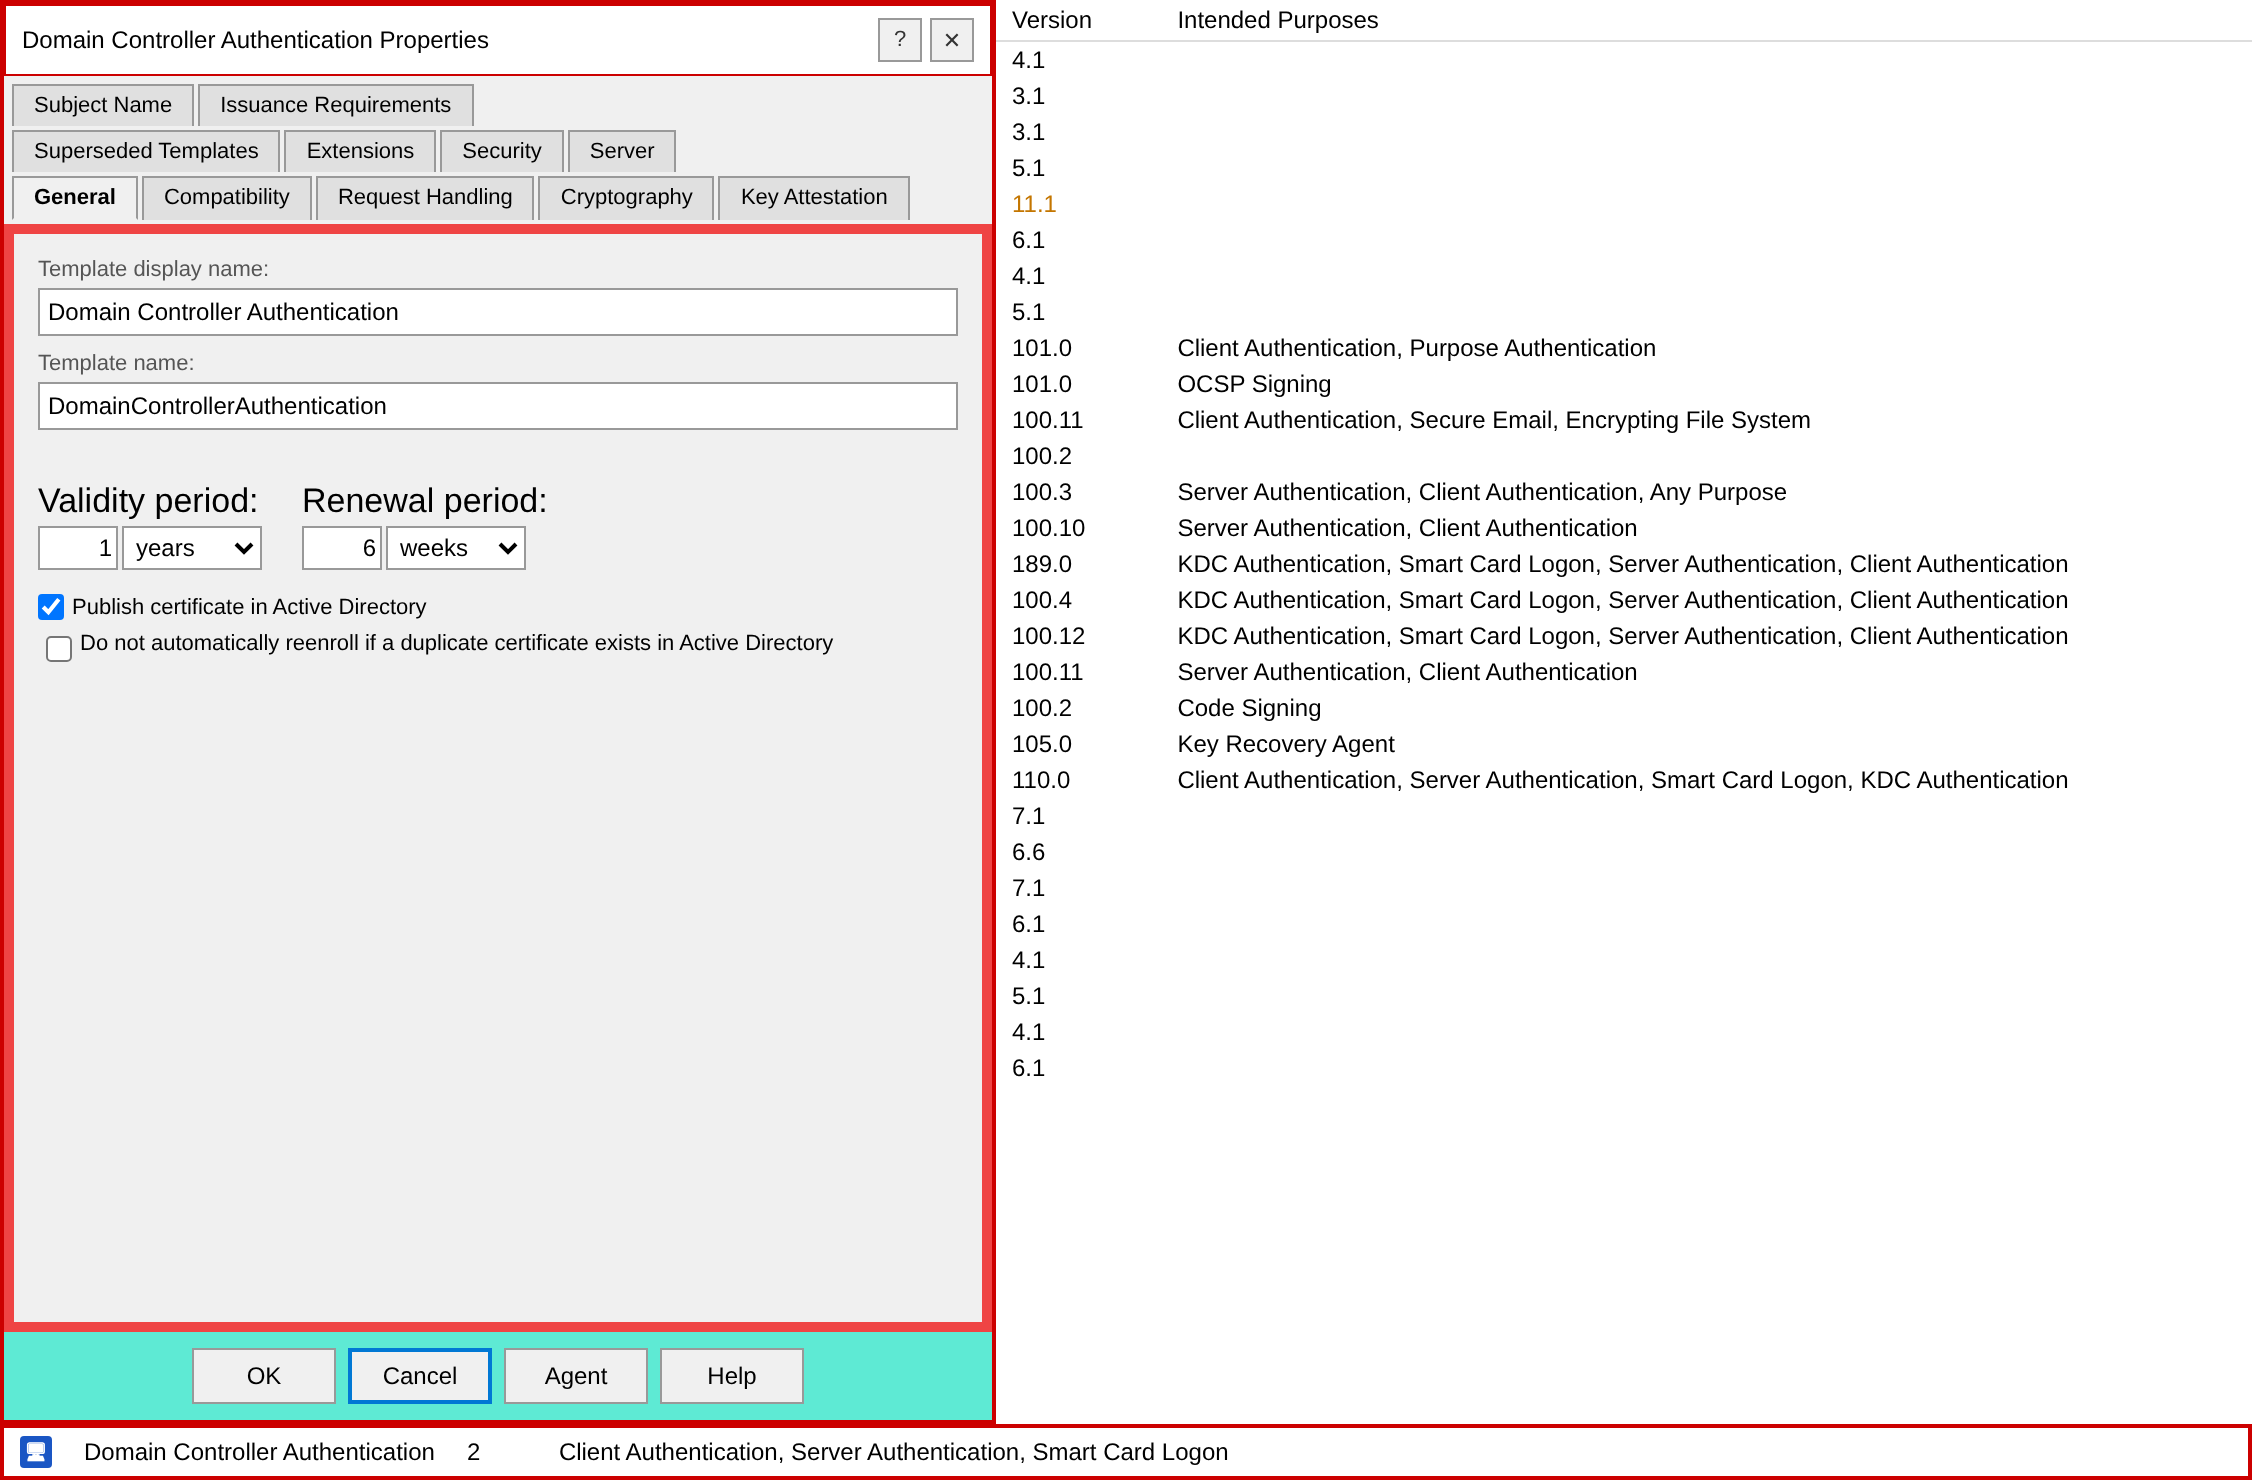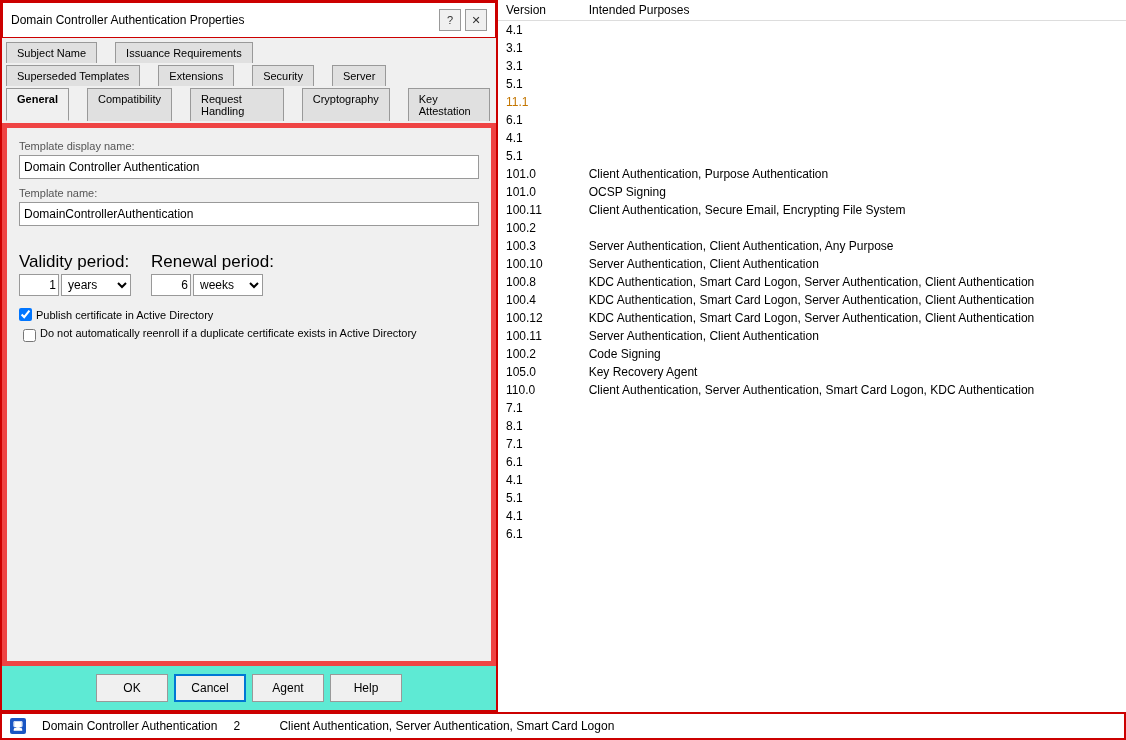--- a/index.html
+++ b/index.html
@@ -67,21 +67,21 @@
       color: #333;
     }
 
     .dialog-tabs-area {
       background: #f0f0f0;
       padding: 4px 4px 0 4px;
     }
 
     .tabs-row {
       display: flex;
-      gap: 16px;
+      gap: 0;
       margin-bottom: 2px;
     }
 
     .tab-item {
       padding: 4px 10px;
       border: 1px solid #999;
       background: #e0e0e0;
       cursor: pointer;
       font-size: 11px;
       border-bottom: none;
@@ -469,21 +469,21 @@
             </tr>
             <tr>
               <td style="min-width: 70px; white-space: nowrap;">100.3</td>
               <td>Server Authentication, Client Authentication, Any Purpose</td>
             </tr>
             <tr>
               <td style="min-width: 70px; white-space: nowrap;">100.10</td>
               <td>Server Authentication, Client Authentication</td>
             </tr>
             <tr>
-              <td style="min-width: 70px; white-space: nowrap;">100.8</td>
+              <td style="min-width: 70px; white-space: nowrap;">189.0</td>
               <td>KDC Authentication, Smart Card Logon, Server Authentication, Client Authentication</td>
             </tr>
             <tr>
               <td style="min-width: 70px; white-space: nowrap;">100.4</td>
               <td>KDC Authentication, Smart Card Logon, Server Authentication, Client Authentication</td>
             </tr>
             <tr>
               <td style="min-width: 70px; white-space: nowrap;">100.12</td>
               <td>KDC Authentication, Smart Card Logon, Server Authentication, Client Authentication</td>
             </tr>
@@ -501,21 +501,21 @@
             </tr>
             <tr>
               <td style="min-width: 70px; white-space: nowrap;">110.0</td>
               <td>Client Authentication, Server Authentication, Smart Card Logon, KDC Authentication</td>
             </tr>
             <tr>
               <td style="min-width: 70px; white-space: nowrap;">7.1</td>
               <td></td>
             </tr>
             <tr>
-              <td style="min-width: 70px; white-space: nowrap;">8.1</td>
+              <td style="min-width: 70px; white-space: nowrap;">6.6</td>
               <td></td>
             </tr>
             <tr>
               <td style="min-width: 70px; white-space: nowrap;">7.1</td>
               <td></td>
             </tr>
             <tr>
               <td style="min-width: 70px; white-space: nowrap;">6.1</td>
               <td></td>
             </tr>

